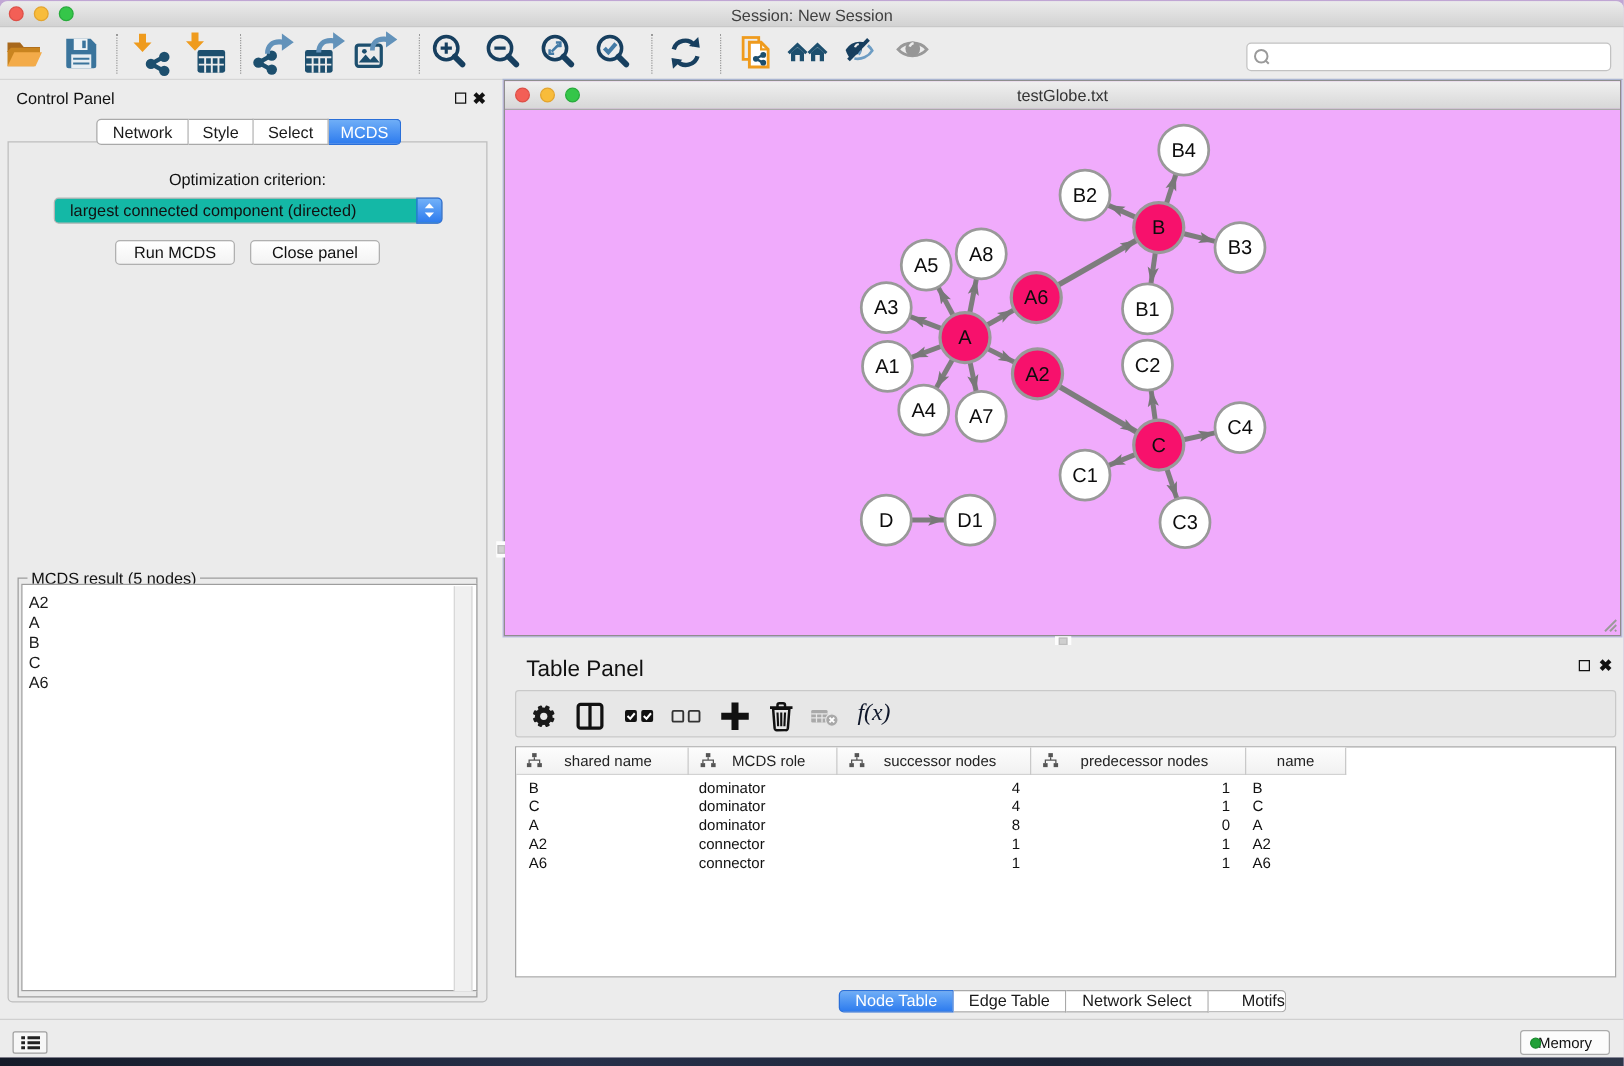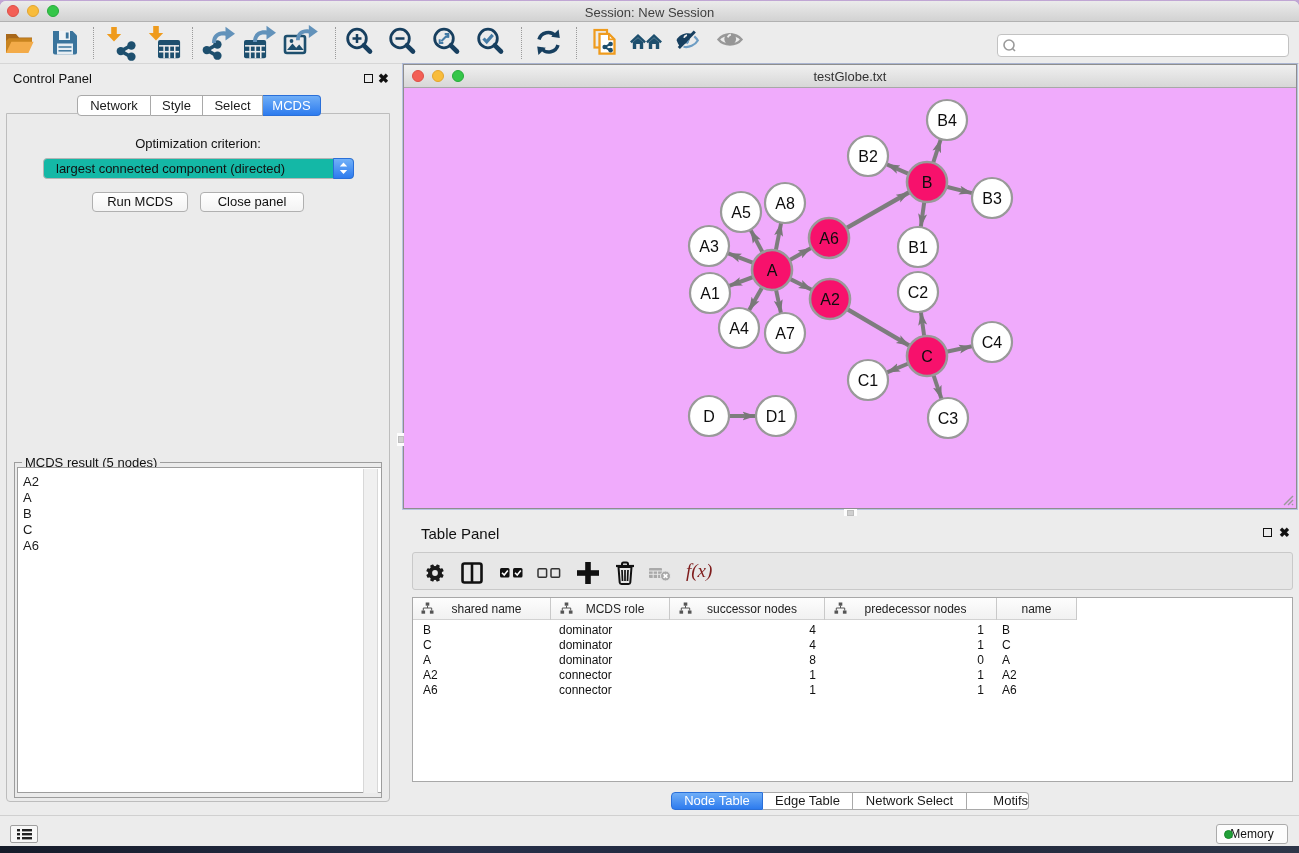--- a/index.html
+++ b/index.html
@@ -28,21 +28,21 @@
 #dd-step { right:-1px; top:-1px; width:21px; height:21px; border-radius:0 4px 4px 0; background:linear-gradient(#72b1f8,#2d7bee); border:1px solid #2a6fd8; }
 .btn { background:linear-gradient(#ffffff,#f3f3f3); border:1px solid #b0b0b0; border-radius:4px; text-align:center; font-size:13px; color:#111; }
 #fieldset { left:14px; top:462px; width:368px; height:336px; border:1px solid #9d9d9d; }
 #legend { left:22px; top:455px; background:#ebebeb; padding:0 3px; font-size:13px; color:#111; }
 #listbox { left:17px; top:467px; width:365px; height:326px; background:#fff; border:1px solid #9d9d9d; font-size:13px; line-height:16px; padding:6px 0 0 5px; }
 #lb-scroll { right:3px; top:1px; width:15px; height:324px; background:#f0f0f0; border-left:1px solid #d8d8d8; border-right:1px solid #d8d8d8; }
 
 #netwin { left:403px; top:64px; width:894px; height:445px; background:#f0abfc; border:1px solid #8e8e8e; box-shadow:0 0 0 1px rgba(90,120,200,.35); }
 #nw-titlebar { left:0; top:0; width:892px; height:23px; background:linear-gradient(#f0f0f0,#d7d7d7); border-bottom:1px solid #a8a8a8; }
 
-#tp-title { left:421px; top:525px; font-size:15px; color:#111; }
+#tp-title { left:421px; top:525px; font-size:18px; color:#111; }
 #tp-toolbar { left:412px; top:552px; width:881px; height:38px; background:#e7e7e7; border:1px solid #c9c9c9; border-radius:3px; }
 #tp-table { left:412px; top:597px; width:881px; height:185px; background:#fff; border:1px solid #a8a8a8; }
 #tp-header { left:0; top:0; width:664px; height:22px; background:linear-gradient(#fdfdfd,#f1f1f1); border-bottom:1px solid #d2d2d2; }
 .hcol { top:0; height:22px; border-right:1px solid #c9c9c9; font-size:12px; color:#222; text-align:center; line-height:22px; }
 .cell { font-size:12px; color:#111; height:15px; line-height:15px; }
 #tp-tabs { left:671px; top:792px; }
 .tab2 { height:18px; line-height:16px; }
 #statusbar { left:0; top:815px; width:1299px; height:31px; background:#ececec; border-top:1px solid #d0d0d0; }
 #memory { left:1216px; top:824px; width:72px; height:20px; background:#fcfcfc; border:1px solid #ababab; border-radius:3px; font-size:12px; color:#111; line-height:18px; text-align:center; }
 #listbtn { left:10px; top:825px; width:28px; height:18px; background:#f7f7f7; border:1px solid #9f9f9f; border-radius:2px; }
@@ -391,21 +391,21 @@
       <g stroke="#e7e7e7" stroke-width="1">
         <line x1="4" y1="13" x2="17" y2="13"></line>
         <line x1="4" y1="16.3" x2="17" y2="16.3"></line>
         <line x1="8.2" y1="13" x2="8.2" y2="20"></line>
         <line x1="12.6" y1="13" x2="12.6" y2="20"></line>
       </g>
       <circle cx="20.5" cy="18" r="5" fill="#a9a9a9" stroke="#e7e7e7" stroke-width="1"></circle>
       <path d="M18.6,16.1 l3.8,3.8 M22.4,16.1 l-3.8,3.8" stroke="#fff" stroke-width="1.6"></path>
     </g>
   </svg>
-<div class="abs" style="left:686px;top:560px;font-family:'Liberation Serif',serif;font-style:italic;font-size:19px;color:#7f1d1d;">f(x)</div>
+<div class="abs" style="left:686px;top:560px;font-family:'Liberation Serif',serif;font-style:italic;font-size:19px;color:#0f172a;">f(x)</div>
 <svg class="abs" style="left:421px;top:602px" width="13" height="13" viewBox="0 0 13 13">
     <g fill="#555">
       <rect x="4.7" y="0.5" width="3.6" height="3.2"></rect>
       <rect x="0.5" y="8.5" width="3.6" height="3.2"></rect>
       <rect x="8.9" y="8.5" width="3.6" height="3.2"></rect>
     </g>
     <path d="M6.5,3.7 V6 M2.3,8.5 V6 H10.7 V8.5" fill="none" stroke="#555" stroke-width="1"></path>
   </svg>
 <svg class="abs" style="left:560px;top:602px" width="13" height="13" viewBox="0 0 13 13">
     <g fill="#555">

